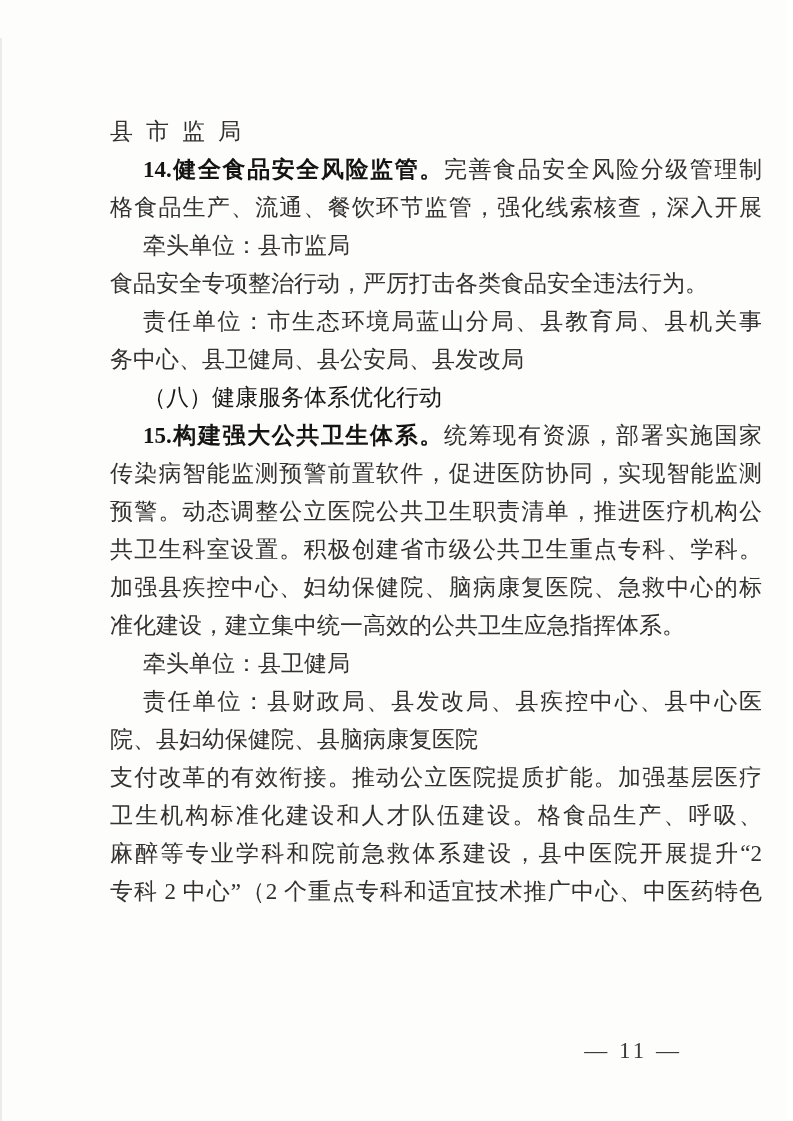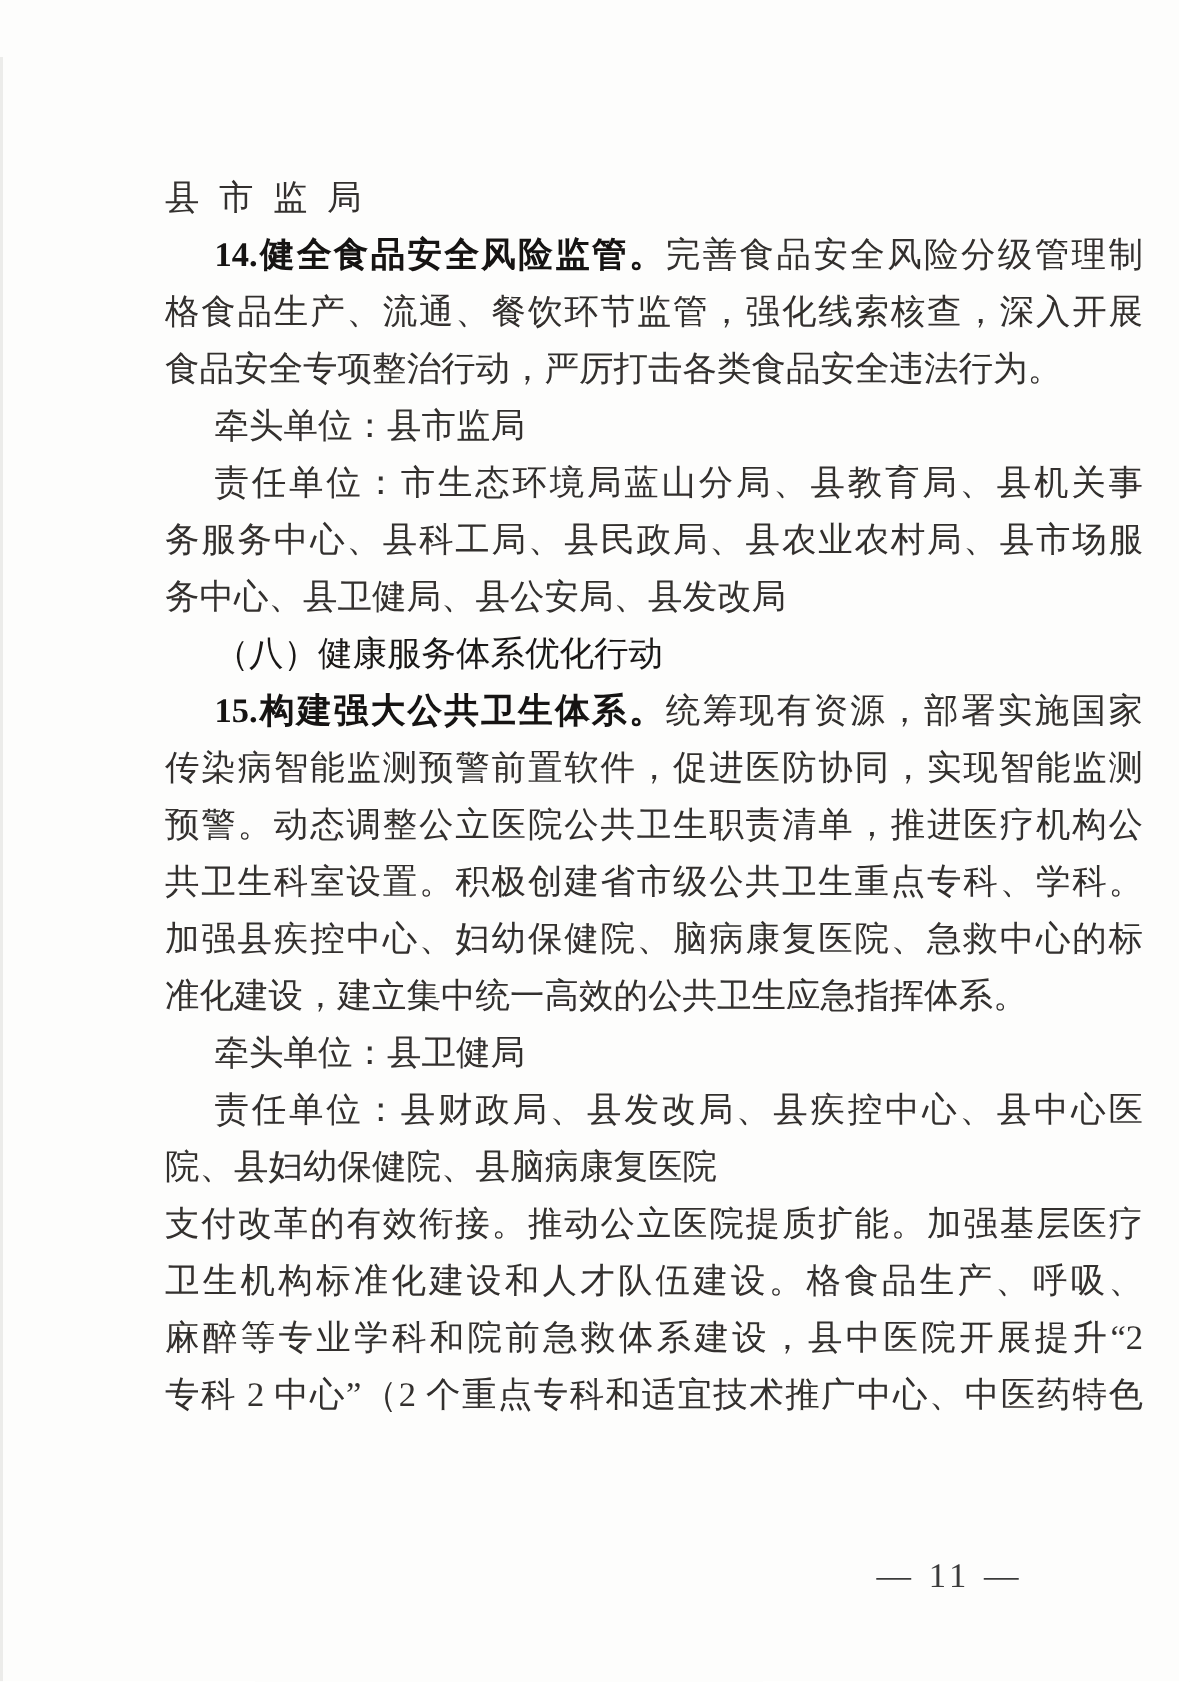--- a/index.html
+++ b/index.html
@@ -68,24 +68,23 @@
 </style>
 </head>
 <body>
 
 <div class="page">
   <div class="scan-edge"></div>
   <div class="content">
       <div class="line sp"><span>县市监局</span></div>
       <div class="line j ind"><span class="lead">14.健全食品安全风险监管。</span><span>完善食品安全风险分级管理制</span></div>
       <div class="line j"><span>格食品生产、流通、餐饮环节监管，强化线索核查，深入开展</span></div>
+      <div class="line ind"><span>牵头单位：县市监局</span></div>
       <div class="line"><span>食品安全专项整治行动，严厉打击各类食品安全违法行为。</span></div>
-      <div class="line ind"><span>牵头单位：县市监局</span></div>
       <div class="line j ind"><span>责任单位：市生态环境局蓝山分局、县教育局、县机关事</span></div>
-      <div class="line j"><span>务服务中心、县科工局、县民政局、县农业农村局、县市场服</span></div>
       <div class="line"><span>务中心、县卫健局、县公安局、县发改局</span></div>
       <div class="line ind kai"><span class="lead">（八）健康服务体系优化行动</span></div>
       <div class="line j ind"><span class="lead">15.构建强大公共卫生体系。</span><span>统筹现有资源，部署实施国家</span></div>
       <div class="line j"><span>传染病智能监测预警前置软件，促进医防协同，实现智能监测</span></div>
       <div class="line j"><span>预警。动态调整公立医院公共卫生职责清单，推进医疗机构公</span></div>
       <div class="line j"><span>共卫生科室设置。积极创建省市级公共卫生重点专科、学科。</span></div>
       <div class="line j"><span>加强县疾控中心、妇幼保健院、脑病康复医院、急救中心的标</span></div>
       <div class="line"><span>准化建设，建立集中统一高效的公共卫生应急指挥体系。</span></div>
       <div class="line ind"><span>牵头单位：县卫健局</span></div>
       <div class="line j ind"><span>责任单位：县财政局、县发改局、县疾控中心、县中心医</span></div>

